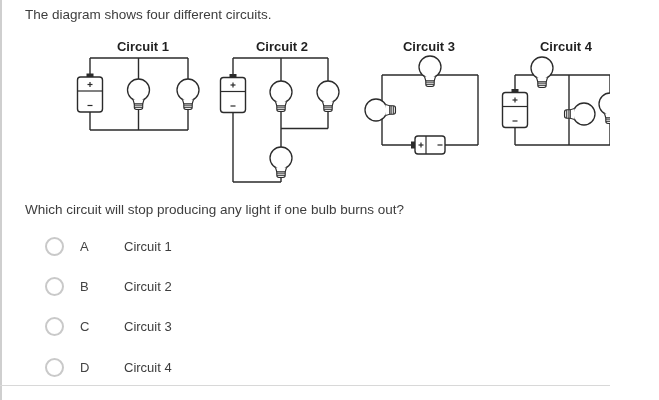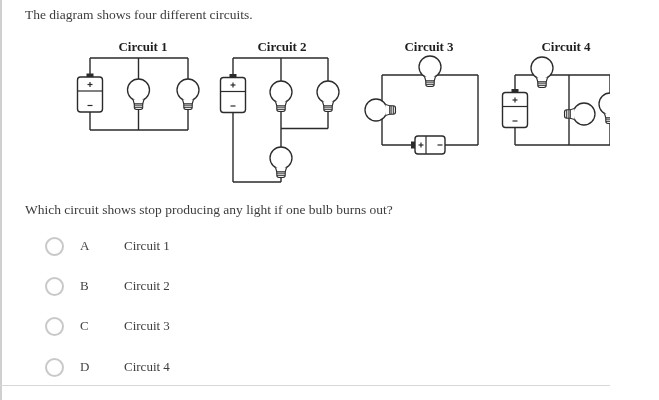--- a/index.html
+++ b/index.html
@@ -1,18 +1,18 @@
 <!DOCTYPE html>
 <html><head>
 <meta charset="utf-8">
 <style>
   html,body{margin:0;padding:0;background:#fff;}
   .page{
     position:relative;width:610px;height:400px;background:#ffffff;overflow:hidden;
-    font-family:Liberation Serif, serif;
+    font-family:Liberation Sans, sans-serif;
   }
   .left-border{position:absolute;left:0;top:0;width:2px;height:400px;background:#cfcfcf;}
   .bottom-divider{position:absolute;left:0;top:385px;width:659px;height:1px;background:#d8d8d8;}
   .intro{position:absolute;left:25px;top:7px;margin:0;font-size:13.5px;color:#3d3d3d;}
   .question{position:absolute;left:25px;top:202px;margin:0;font-size:13.5px;color:#3d3d3d;}
   .circuit-title{
     position:absolute;top:39px;width:120px;text-align:center;
     font-size:13px;font-weight:bold;color:#1f1f1f;
   }
   .t1{left:83px;} .t2{left:222px;} .t3{left:369px;} .t4{left:506px;}
@@ -101,21 +101,21 @@
 
     <g>
       <path class="wire" d="M515,75 H610 M515,75 V145 M515,145 H610 M610,75 V145 M569,75 V145"></path>
       <use href="#bulb" transform="translate(542,68)"></use>
       <use href="#batt-v" transform="translate(515,110)"></use>
       <use href="#bulb" transform="translate(584,114) rotate(90)"></use>
       <use href="#bulb" transform="translate(610,104)"></use>
     </g>
   </svg>
 
-  <p class="question">Which circuit shows stop producing any light if one bulb burns out?</p>
+  <p class="question">Which circuit will stop producing any light if one bulb burns out?</p>
 
   <div class="option row-a">
     <span class="radio"></span>
     <span class="letter">A</span>
     <span class="opt-label">Circuit 1</span>
   </div>
   <div class="option row-b">
     <span class="radio"></span>
     <span class="letter">B</span>
     <span class="opt-label">Circuit 2</span>

